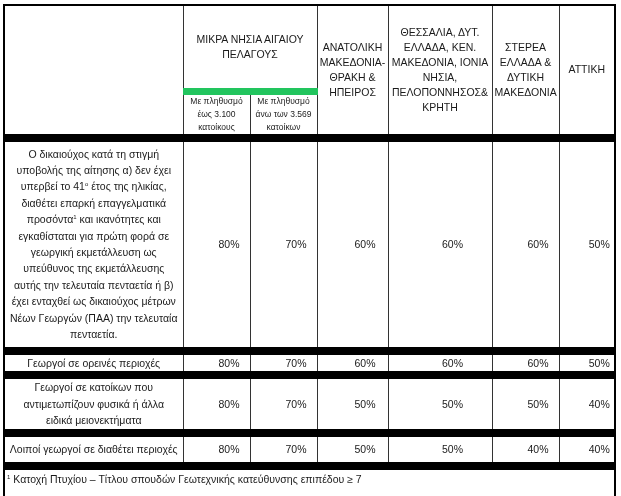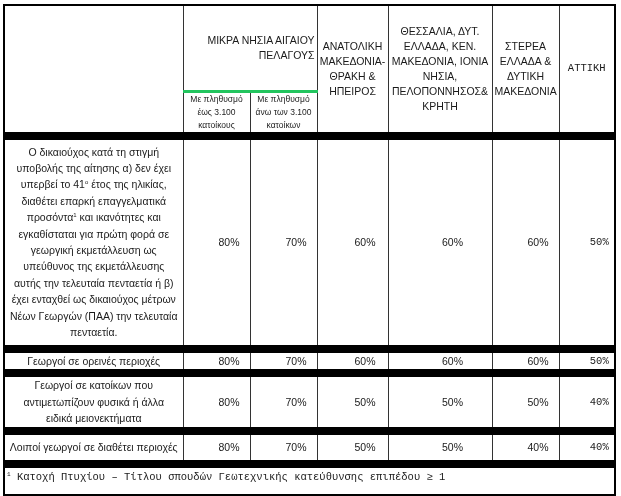--- a/index.html
+++ b/index.html
@@ -5,21 +5,21 @@
   html, body { margin: 0; padding: 0; background: #ffffff; }
   body { width: 621px; height: 496px; position: relative; overflow: hidden;
          font-family: "Liberation Sans", "DejaVu Sans", sans-serif; color: #1a1a1a; }
   table { position: absolute; left: 3px; top: 4px; border-collapse: collapse;
           table-layout: fixed; width: 611px; }
   td { border: 1px solid #333; text-align: center; vertical-align: middle;
        padding: 0 2px; font-size: 10.5px; line-height: 14px; }
   .thick-top { border-top: 2px solid #000; }
   .thick-bottom { border-bottom: 8px solid #000000; }
   .thick-left { border-left: 2px solid #000; }
-  .thick-right { border-right: 2px solid #000; font-family: Liberation Mono, monospace; }
+  .thick-right { border-right: 2px solid #000; }
   .hdr { font-size: 10.5px; line-height: 15px; }
   .sub { font-size: 8.5px; line-height: 13px; color: #222; }
   .desc { font-size: 10.5px; line-height: 16.4px; padding: 0 4px; }
   .val { font-size: 10.5px; padding-left: 27px; }
   .foot { text-align: left; font-size: 10.5px; padding: 2px 2px 10px 2px; }
   sup { font-size: 6px; line-height: 0; }
 </style>
 </head>
 <body>
 
@@ -29,29 +29,29 @@
     <col style="width:67px">
     <col style="width:67px">
     <col style="width:71px">
     <col style="width:104px">
     <col style="width:67px">
     <col style="width:56px">
   </colgroup>
   <tbody>
       <tr style="height:86px">
     <td rowspan="2" class="thick-top thick-left thick-bottom"></td>
-    <td colspan="2" class="hdr thick-top" style="border-bottom:3px solid #22c55e;text-align:right;">ΜΙΚΡΑ ΝΗΣΙΑ ΑΙΓΑΙΟΥ ΠΕΛΑΓΟΥΣ</td>
+    <td colspan="2" class="hdr thick-top" style="border-bottom:7px solid #22c55e;">ΜΙΚΡΑ ΝΗΣΙΑ ΑΙΓΑΙΟΥ ΠΕΛΑΓΟΥΣ</td>
     <td rowspan="2" class="hdr thick-top thick-bottom">ΑΝΑΤΟΛΙΚΗ ΜΑΚΕΔΟΝΙΑ-ΘΡΑΚΗ &amp; ΗΠΕΙΡΟΣ</td>
     <td rowspan="2" class="hdr thick-top thick-bottom">ΘΕΣΣΑΛΙΑ, ΔΥΤ. ΕΛΛΑΔΑ, ΚΕΝ. ΜΑΚΕΔΟΝΙΑ, ΙΟΝΙΑ ΝΗΣΙΑ, ΠΕΛΟΠΟΝΝΗΣΟΣ&amp; ΚΡΗΤΗ</td>
     <td rowspan="2" class="hdr thick-top thick-bottom">ΣΤΕΡΕΑ ΕΛΛΑΔΑ &amp; ΔΥΤΙΚΗ ΜΑΚΕΔΟΝΙΑ</td>
     <td rowspan="2" class="hdr thick-top thick-bottom thick-right">ΑΤΤΙΚΗ</td>
   </tr>
   <tr style="height:43px">
     <td class="sub thick-bottom">Με πληθυσμό έως 3.100 κατοίκους</td>
-    <td class="sub thick-bottom">Με πληθυσμό άνω των 3.100 κατοίκων</td>
+    <td class="sub thick-bottom">Με πληθυσμό άνω των 3.569 κατοίκων</td>
   </tr>
 
   <tr style="height:213px">
     <td class="desc thick-left thick-bottom"><span>Ο δικαιούχος κατά τη στιγμή υποβολής της αίτησης α) δεν έχει υπερβεί το 41</span><sup>ο</sup><span> έτος της ηλικίας, διαθέτει επαρκή επαγγελματικά προσόντα</span><sup>1</sup><span> και ικανότητες και εγκαθίσταται για πρώτη φορά σε γεωργική εκμετάλλευση ως υπεύθυνος της εκμετάλλευσης αυτής την τελευταία πενταετία ή β) έχει ενταχθεί ως δικαιούχος μέτρων Νέων Γεωργών (ΠΑΑ) την τελευταία πενταετία.</span></td>
     <td class="val thick-bottom">80%</td>
     <td class="val thick-bottom">70%</td>
     <td class="val thick-bottom">60%</td>
     <td class="val thick-bottom">60%</td>
     <td class="val thick-bottom">60%</td>
     <td class="val thick-bottom thick-right">50%</td>
@@ -81,16 +81,16 @@
     <td class="desc thick-left thick-bottom">Λοιποί γεωργοί σε διαθέτει περιοχές</td>
     <td class="val thick-bottom">80%</td>
     <td class="val thick-bottom">70%</td>
     <td class="val thick-bottom">50%</td>
     <td class="val thick-bottom">50%</td>
     <td class="val thick-bottom">40%</td>
     <td class="val thick-bottom thick-right">40%</td>
   </tr>
 
   <tr style="height:27px">
-    <td colspan="7" class="foot thick-left thick-right thick-bottom"><sup>1</sup><span> Κατοχή Πτυχίου – Τίτλου σπουδών Γεωτεχνικής κατεύθυνσης επιπέδου ≥ 1</span></td>
+    <td colspan="7" class="foot thick-left thick-right thick-bottom"><sup>1</sup><span> Κατοχή Πτυχίου – Τίτλου σπουδών Γεωτεχνικής κατεύθυνσης επιπέδου ≥ 7</span></td>
   </tr>
 </tbody>
   </table>
 
 </body></html>

